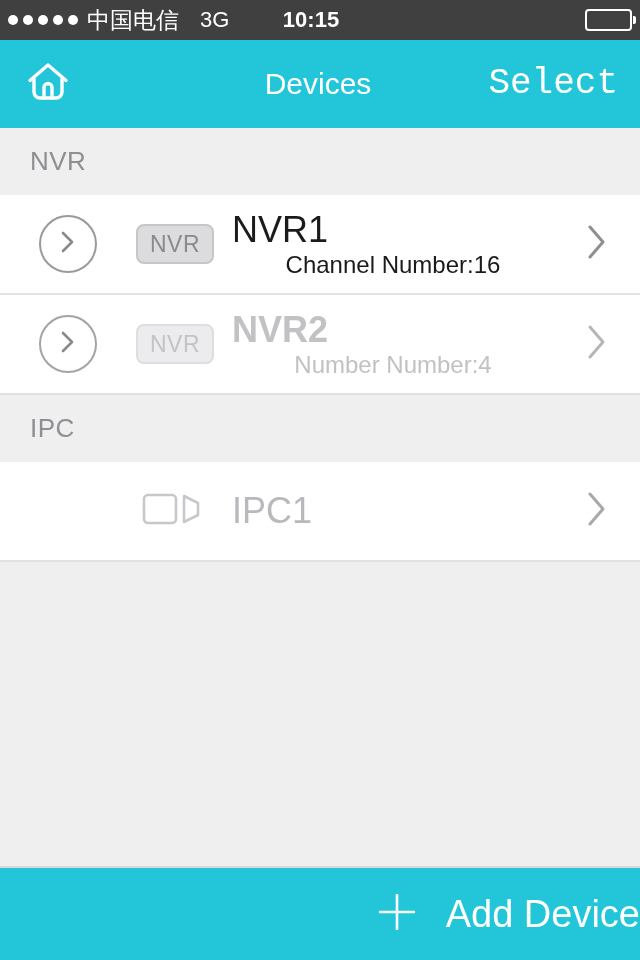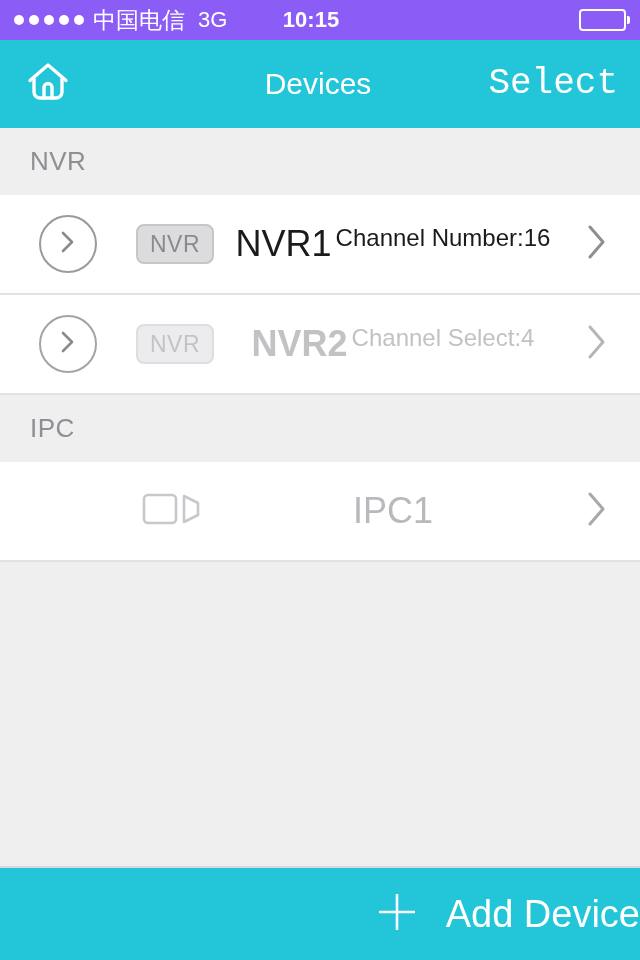--- a/index.html
+++ b/index.html
@@ -19,26 +19,26 @@
     width: 640px;
     height: 960px;
     display: flex;
     flex-direction: column;
   }
 
   
   .statusbar {
     height: 40px;
     flex: 0 0 40px;
-    background: #8b5cf6;
+    background: #404040;
     color: #ffffff;
     display: flex;
     align-items: center;
     position: relative;
-    padding: 0 14px;
+    padding: 0 8px;
     box-sizing: border-box;
   }
   .sb-left {
     display: flex;
     align-items: center;
     gap: 9px;
   }
   .dots {
     display: flex;
     align-items: center;
@@ -52,21 +52,21 @@
     display: block;
   }
   .carrier {
     font-size: 23px;
     line-height: 1;
     letter-spacing: 0px;
   }
   .network {
     font-size: 22px;
     line-height: 1;
-    margin-left: 4px;
+    margin-left: 12px;
   }
   .sb-time {
     position: absolute;
     left: 0;
     right: 18px;
     text-align: center;
     font-size: 22px;
     font-weight: bold;
     line-height: 1;
     pointer-events: none;
@@ -229,21 +229,21 @@
     flex: 0 0 232px;
     display: flex;
     align-items: center;
     justify-content: flex-end;
     padding-right: 28px;
     box-sizing: border-box;
   }
   .text-cell {
     flex: 1 1 auto;
     display: flex;
-    flex-direction: row;
+    flex-direction: column;
     justify-content: center;
     gap: 4px;
     min-width: 0;
   }
   .row-title {
     font-size: 36px;
     line-height: 1.05;
     color: #1b1b1b;
     font-weight: 400;
   }
@@ -373,21 +373,21 @@
               <path d="M6 5 L15 14 L6 23" stroke="#8a8a8e" stroke-width="2.6" stroke-linecap="round" stroke-linejoin="round"></path>
             </svg>
           </span>
         </div>
       </div>
       <div class="badge-cell">
         <div class="nvr-badge dim">NVR</div>
       </div>
       <div class="text-cell">
         <div class="row-title dim">NVR2</div>
-        <div class="row-sub dim">Channel Select:4</div>
+        <div class="row-sub dim">Number Number:4</div>
       </div>
       <div class="chevron-cell">
         <span>
           <svg width="26" height="42" viewBox="0 0 26 42" fill="none" xmlns="http://www.w3.org/2000/svg">
             <path d="M6 6 L19 21 L6 36" stroke="#b6b6ba" stroke-width="3" stroke-linecap="round" stroke-linejoin="round"></path>
           </svg>
         </span>
       </div>
     </div>
 

